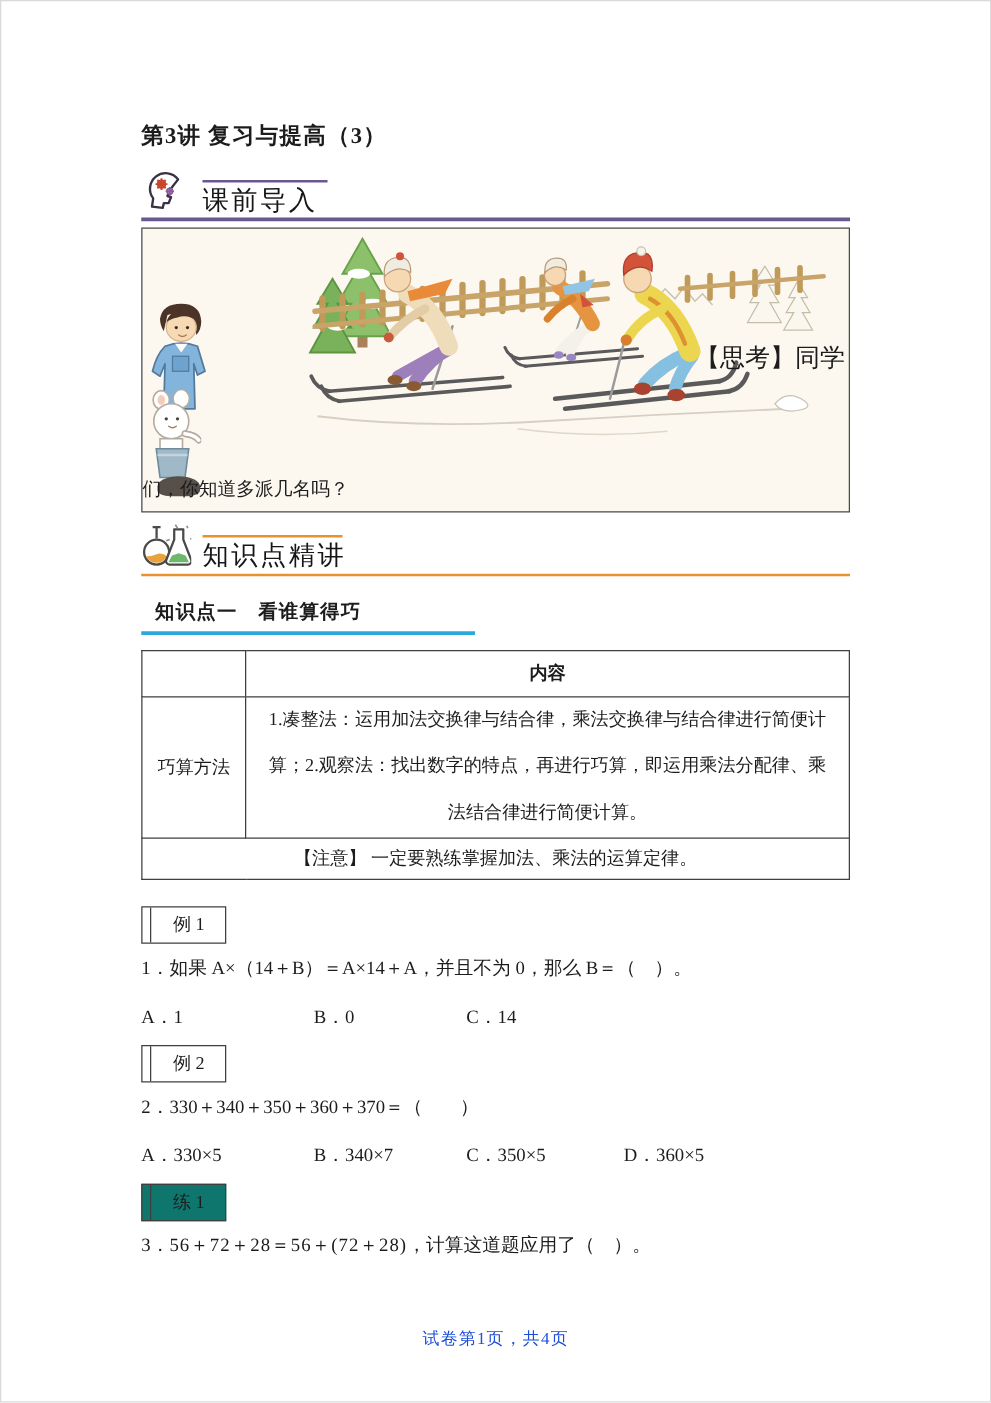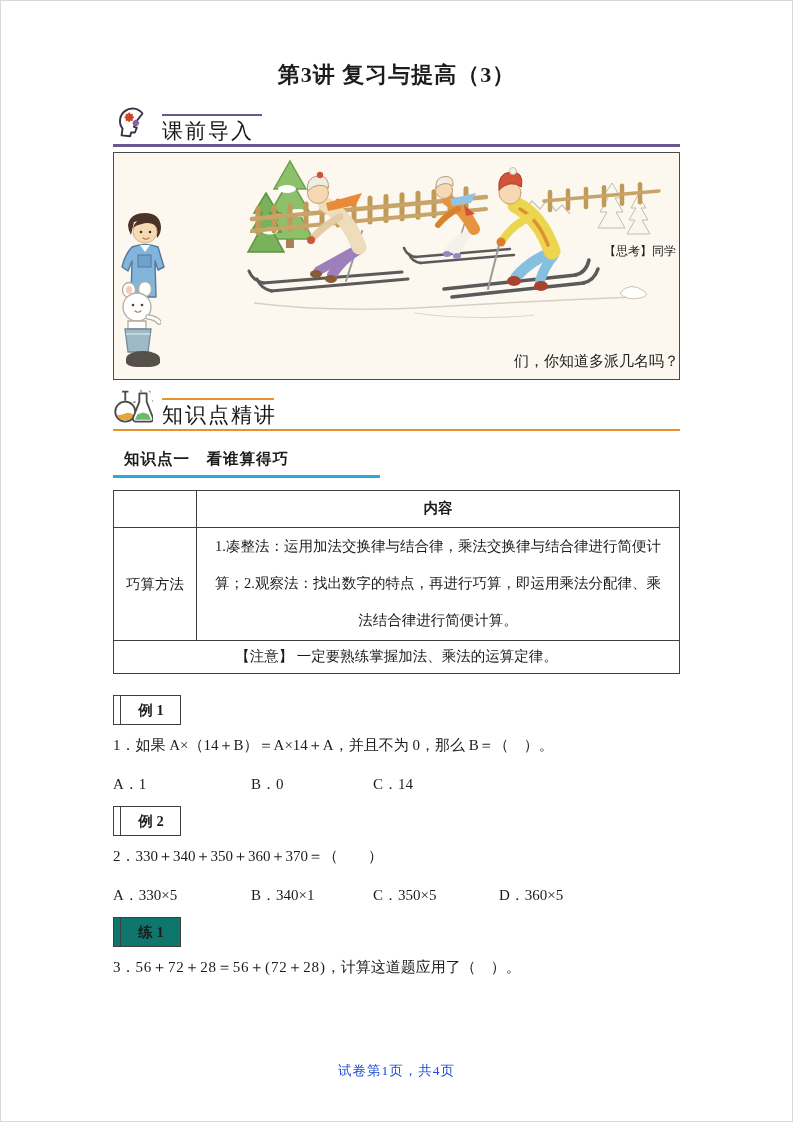--- a/index.html
+++ b/index.html
@@ -5,22 +5,22 @@
   html,body { margin:0; padding:0; }
   body {
     width:793px; height:1122px; position:relative;
     background:#ffffff; color:#1c1c1c;
     font-family:"Liberation Serif", serif;
     box-shadow: inset 0 0 0 1px #d9d9d9;
     overflow:hidden;
   }
   .page { position:absolute; left:113px; top:0; width:567px; }
 
-  .doc-title { margin:0; padding-top:60px; text-align:center;
-    font-size:22px; font-weight:bold; letter-spacing:1px; }
+  .doc-title { margin:0; padding-top:96px; 
+    font-size:18px; font-weight:bold; letter-spacing:1px; }
 
   .sec-head { display:flex; align-items:flex-end; gap:9px; }
   .sec-head.first { margin-top:14px; }
   .sec-head.second { margin-top:9px; }
   .sec-icon { width:40px; height:38px; flex:0 0 auto; }
   .overline { height:2px; width:100px; margin-bottom:3px; }
   .overline.purple { background:#6a5691; }
   .overline.orange { background:#e8922e; width:112px; }
   .sec-title { font-family:"Liberation Sans", sans-serif; font-size:21px;
     letter-spacing:2px; color:#161616; line-height:1.1; }
@@ -39,41 +39,41 @@
     border:8px solid transparent; border-right-color:#f4e4c2; }
   .bubble-rabbit { left:40px; top:139px; width:436px;
     padding:7px 12px; font-size:13.5px; line-height:23px; }
   .bubble-rabbit::after { content:""; position:absolute; left:-9px; top:18px;
     border:9px solid transparent; border-right-color:#f4e4c2; }
   .char { position:absolute; z-index:1; }
   .boy { left:4px; top:58px; width:50px; height:92px; }
   .rabbit { left:1px; top:128px; width:46px; height:74px; }
   .blob { position:absolute; left:12px; top:198px; width:34px; height:16px;
     background:#57504a; border-radius:50% 50% 30% 30%; z-index:1; }
-  .think { position:absolute; right:3px; top:90px; font-size:12px; z-index:3; }
+  .think { position:absolute; right:3px; top:90px; font-size:20px; z-index:3; }
   .continuation { position:absolute; left:0; right:0; bottom:8px;
-    text-align:right; font-size:15px; z-index:3; }
+    text-align:left; font-size:15px; z-index:3; }
 
   .kp-sub { margin-top:18px; padding-left:11px;
     font-family:"Liberation Sans", sans-serif; font-weight:bold;
     font-size:15.5px; letter-spacing:1px; }
   .kp-rule { margin-top:5px; width:267px; height:2.5px; background:#29aadb; }
 
   table.methods { margin-top:12px; width:100%; border-collapse:collapse; }
   table.methods td { border:1.2px solid #3f3f3f; font-size:14.5px; }
   td.col-label { width:64px; text-align:center; padding:0 9px;
     word-break:break-all; line-height:30px; }
   td.col-header { height:34px; text-align:center; font-weight:bold; font-size:15px; }
   td.col-content { height:112px; text-align:center; padding:0 14px;
     line-height:37px; }
   td.note-cell { height:30px; text-align:center; }
 
   .tag { position:relative; width:58px; height:28px; padding-left:8px;
     border:1.5px solid #3f3f3f; background:#fff; font-size:14.5px;
-    line-height:28px; text-align:center;font-weight:bold; }
+    line-height:28px; text-align:center; }
   .tag::before { content:""; position:absolute; left:6px; top:0; bottom:0;
     width:1.3px; background:#3f3f3f; }
   .tag.example1 { margin-top:21px; }
   .tag.example2 { margin-top:11px; }
   .tag.practice { margin-top:11px; background:#0f766e; }
 
   p.question { margin:9px 0 0 0; font-size:15px; line-height:22px; }
   p.question .math { letter-spacing:0.8px; }
   .options { display:grid; grid-template-columns:138px 122px 126px auto;
     margin-top:17px; font-size:15px; line-height:22px; }
@@ -291,21 +291,21 @@
   <div class="options">
     <span>A．1</span>
     <span>B．0</span>
     <span>C．14</span>
   </div>
 
   <div class="tag example2">例 2</div>
   <p class="question">2．330＋340＋350＋360＋370＝（　　）</p>
   <div class="options">
     <span>A．330×5</span>
-    <span>B．340×1</span>
+    <span>B．340×7</span>
     <span>C．350×5</span>
     <span>D．360×5</span>
   </div>
 
   <div class="tag practice">练 1</div>
   <p class="question"><span>3．</span><span class="math">56＋72＋28＝56＋(72＋28)</span><span>，计算这道题应用了（　）。</span></p>
 
 </div>
 
 <div class="footer">试卷第1页，共4页</div>

